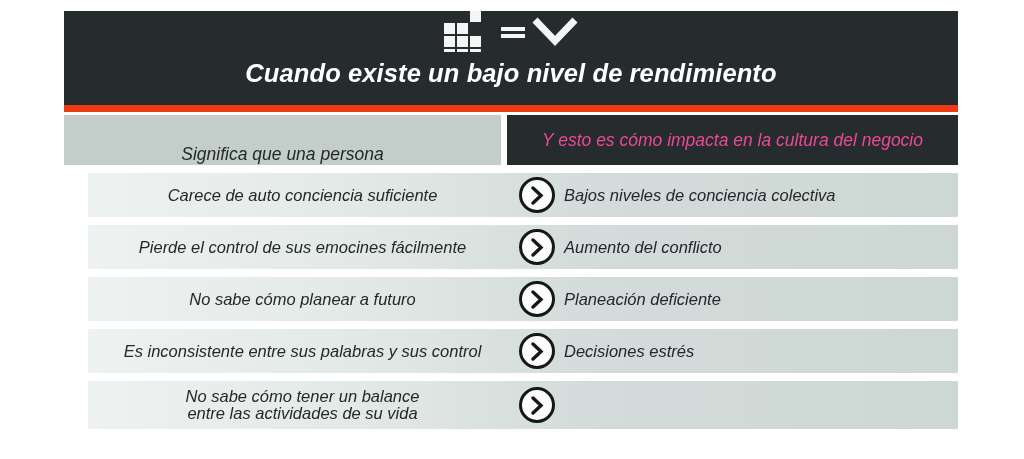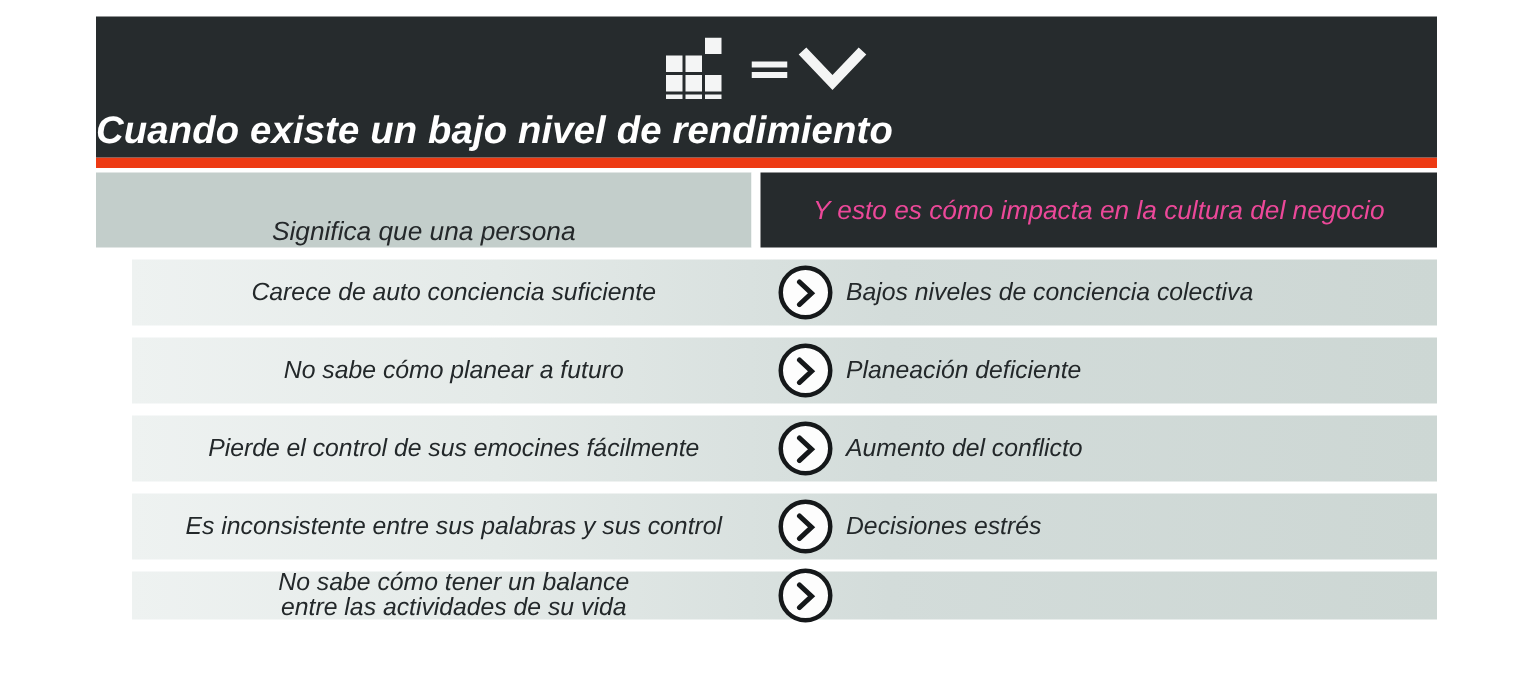--- a/index.html
+++ b/index.html
@@ -24,21 +24,22 @@
     left: 64px;
     top: 11px;
     width: 894px;
   }
 
   
   .header-band {
     position: relative;
     background: #262b2d;
     height: 94px;
-    padding-top: 14px;
+    padding-top: 0;
+    text-align: center;
   }
 
   .icon-row {
     display: flex;
     align-items: center;
     justify-content: center;
     height: 46px;
     gap: 7px;
   }
 
@@ -103,21 +104,21 @@
 
   
   .row {
     position: relative;
     height: 44px;
     margin-top: 8px;
     background: linear-gradient(to right, #eef2f1 0%, #e4eae8 28%, #d3dcda 58%, #cdd7d4 100%);
     margin-left: 24px;
   }
 
-  .row.tall { height: 32px; }
+  .row.tall { height: 48px; }
 
   .row-left {
     position: absolute;
     left: 0;
     top: 0;
     width: 437px;
     height: 100%;
     display: flex;
     align-items: center;
     justify-content: center;
@@ -228,43 +229,43 @@
           <path d="M3 2 L11 9.5 L3 17" fill="none" stroke="#15181a" stroke-width="3.4" stroke-linecap="round" stroke-linejoin="miter"></path>
         </svg>
       </div>
       <div class="row-right">
         <span class="txt">Bajos niveles de conciencia colectiva</span>
       </div>
     </div>
 
     <div class="row">
       <div class="row-left">
+        <span class="txt">Pierde el control de sus emocines fácilmente</span>
+      </div>
+      <div class="chev-badge">
+        <svg width="15" height="19" viewBox="0 0 15 19" xmlns="http://www.w3.org/2000/svg">
+          <path d="M3 2 L11 9.5 L3 17" fill="none" stroke="#15181a" stroke-width="3.4" stroke-linecap="round" stroke-linejoin="miter"></path>
+        </svg>
+      </div>
+      <div class="row-right">
+        <span class="txt">Aumento del conflicto</span>
+      </div>
+    </div>
+
+    <div class="row">
+      <div class="row-left">
         <span class="txt">No sabe cómo planear a futuro</span>
       </div>
       <div class="chev-badge">
         <svg width="15" height="19" viewBox="0 0 15 19" xmlns="http://www.w3.org/2000/svg">
           <path d="M3 2 L11 9.5 L3 17" fill="none" stroke="#15181a" stroke-width="3.4" stroke-linecap="round" stroke-linejoin="miter"></path>
         </svg>
       </div>
       <div class="row-right">
         <span class="txt">Planeación deficiente</span>
-      </div>
-    </div>
-
-    <div class="row">
-      <div class="row-left">
-        <span class="txt">Pierde el control de sus emocines fácilmente</span>
-      </div>
-      <div class="chev-badge">
-        <svg width="15" height="19" viewBox="0 0 15 19" xmlns="http://www.w3.org/2000/svg">
-          <path d="M3 2 L11 9.5 L3 17" fill="none" stroke="#15181a" stroke-width="3.4" stroke-linecap="round" stroke-linejoin="miter"></path>
-        </svg>
-      </div>
-      <div class="row-right">
-        <span class="txt">Aumento del conflicto</span>
       </div>
     </div>
 
     <div class="row">
       <div class="row-left">
         <span class="txt">Es inconsistente entre sus palabras y sus control</span>
       </div>
       <div class="chev-badge">
         <svg width="15" height="19" viewBox="0 0 15 19" xmlns="http://www.w3.org/2000/svg">
           <path d="M3 2 L11 9.5 L3 17" fill="none" stroke="#15181a" stroke-width="3.4" stroke-linecap="round" stroke-linejoin="miter"></path>

